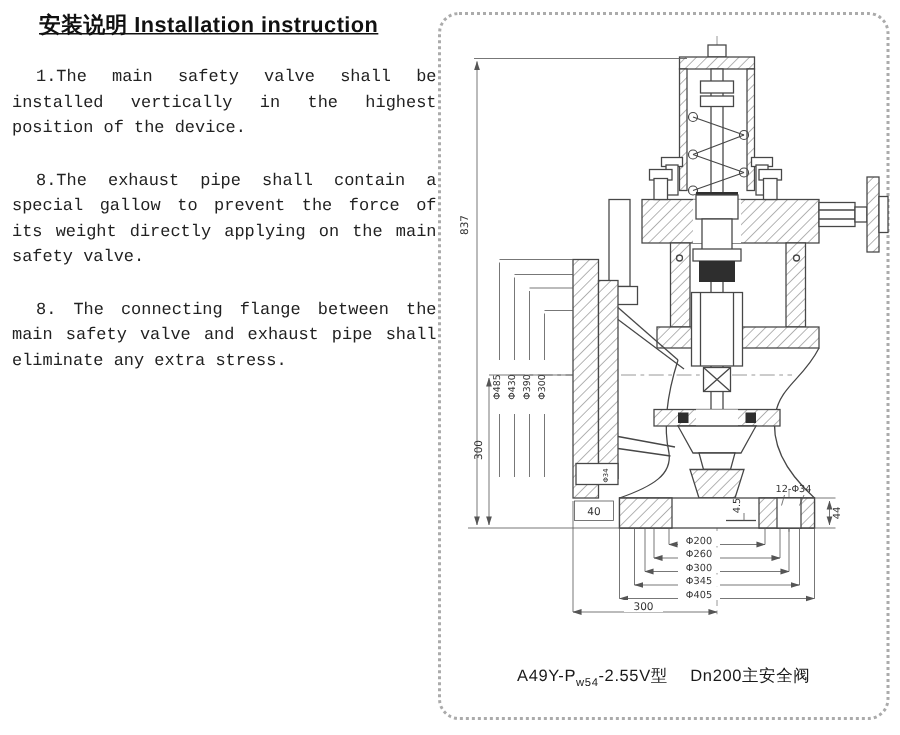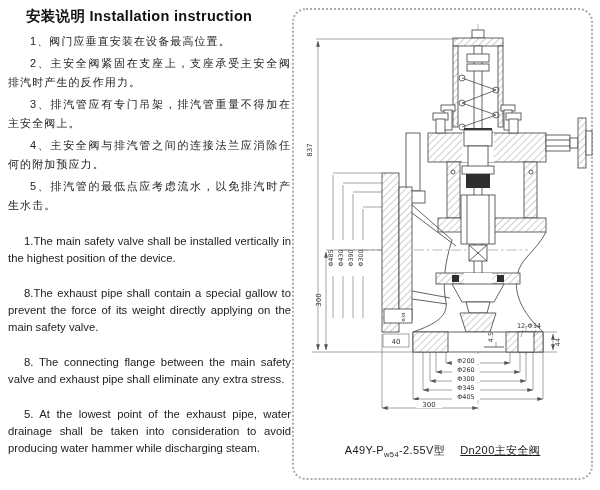--- a/index.html
+++ b/index.html
@@ -6,64 +6,56 @@
   body{
     width:600px;height:490px;position:relative;overflow:hidden;
     background:#ffffff;
     font-family:"Liberation Sans","DejaVu Sans",sans-serif;
     color:#1e1e1e;
   }
   
   .left{position:absolute;left:8px;top:5px;width:283px;}
   .title{
     font-size:14.5px;font-weight:bold;color:#111;
-    margin:2px 0 6px 18px;letter-spacing:.3px;white-space:nowrap;
+    margin:2px 0 6px 18px;letter-spacing:.3px;white-space:nowrap;text-decoration:underline;
   }
   .cn p{
     font-size:11px;line-height:19px;margin:3px 0;
     text-indent:22px;text-align:justify;letter-spacing:1.1px;color:#222;
   }
   .en p{
     font-size:11.3px;line-height:17px;margin:18px 0;
-    text-indent:16px;text-align:justify;color:#222;
+    text-indent:16px;text-align:justify;color:#222;font-family:Liberation Mono, monospace;
   }
   .en{margin-top:9px;}
   
   .panel{
     position:absolute;left:292px;top:8px;width:301px;height:472px;
     border:2px dotted #ababab;border-radius:14px;box-sizing:border-box;
     background:#fff;
   }
   .panel svg{position:absolute;left:-2px;top:-2px;}
   .caption{
     position:absolute;left:0;right:0;bottom:14px;text-align:center;
     font-size:11px;color:#1a1a1a;letter-spacing:.4px;
   }
   .cap-line{line-height:18px;white-space:nowrap;}
   .cap-line sub{font-size:7.5px;}
-  .cap-gap{margin-left:15px;text-decoration:underline;}
+  .cap-gap{margin-left:15px;}
   svg text{font-family:"DejaVu Sans","Liberation Sans",sans-serif;}
 </style>
 </head>
 <body>
 
 <div class="left">
   <div class="title">安装说明 Installation instruction</div>
-  <div class="cn">
-    <p>1、阀门应垂直安装在设备最高位置。</p>
-    <p>2、主安全阀紧固在支座上，支座承受主安全阀排汽时产生的反作用力。</p>
-    <p>3、排汽管应有专门吊架，排汽管重量不得加在主安全阀上。</p>
-    <p>4、主安全阀与排汽管之间的连接法兰应消除任何的附加预应力。</p>
-    <p>5、排汽管的最低点应考虑流水，以免排汽时产生水击。</p>
-  </div>
   <div class="en">
     <p>1.The main safety valve shall be installed vertically in the highest position of the device.</p>
     <p>8.The exhaust pipe shall contain a special gallow to prevent the force of its weight directly applying on the main safety valve.</p>
     <p>8. The connecting flange between the main safety valve and exhaust pipe shall eliminate any extra stress.</p>
-    <p>5. At the lowest point of the exhaust pipe, water drainage shall be taken into consideration to avoid producing water hammer while discharging steam.</p>
   </div>
 </div>
 
 <div class="panel">
   <svg width="304" height="474" viewBox="292 8 304 474">
     <defs>
       <pattern id="hh" width="5" height="5" patternUnits="userSpaceOnUse" patternTransform="rotate(45)">
         <rect width="5" height="5" fill="#ffffff"></rect>
         <line x1="0" y1="0" x2="0" y2="5" stroke="#6f6f6f" stroke-width="0.7"></line>
       </pattern>

